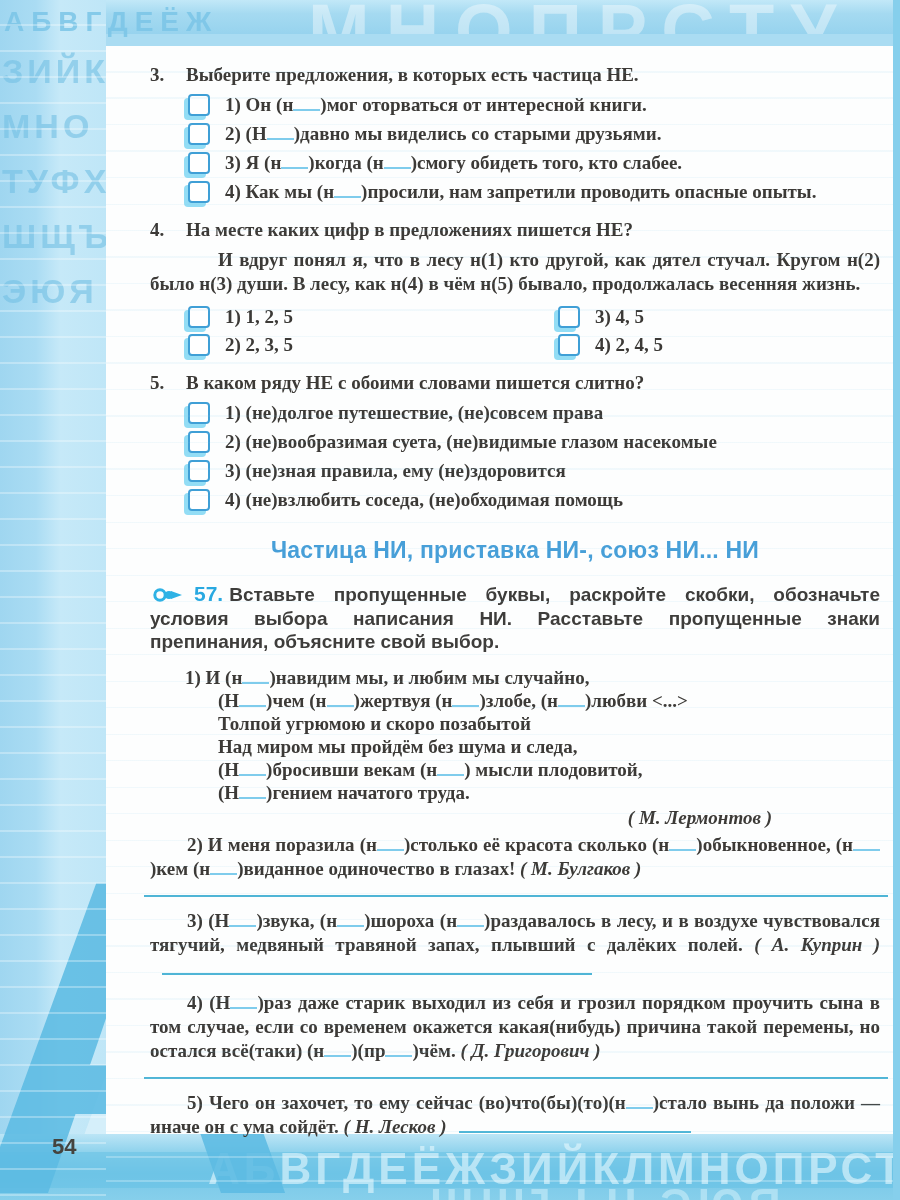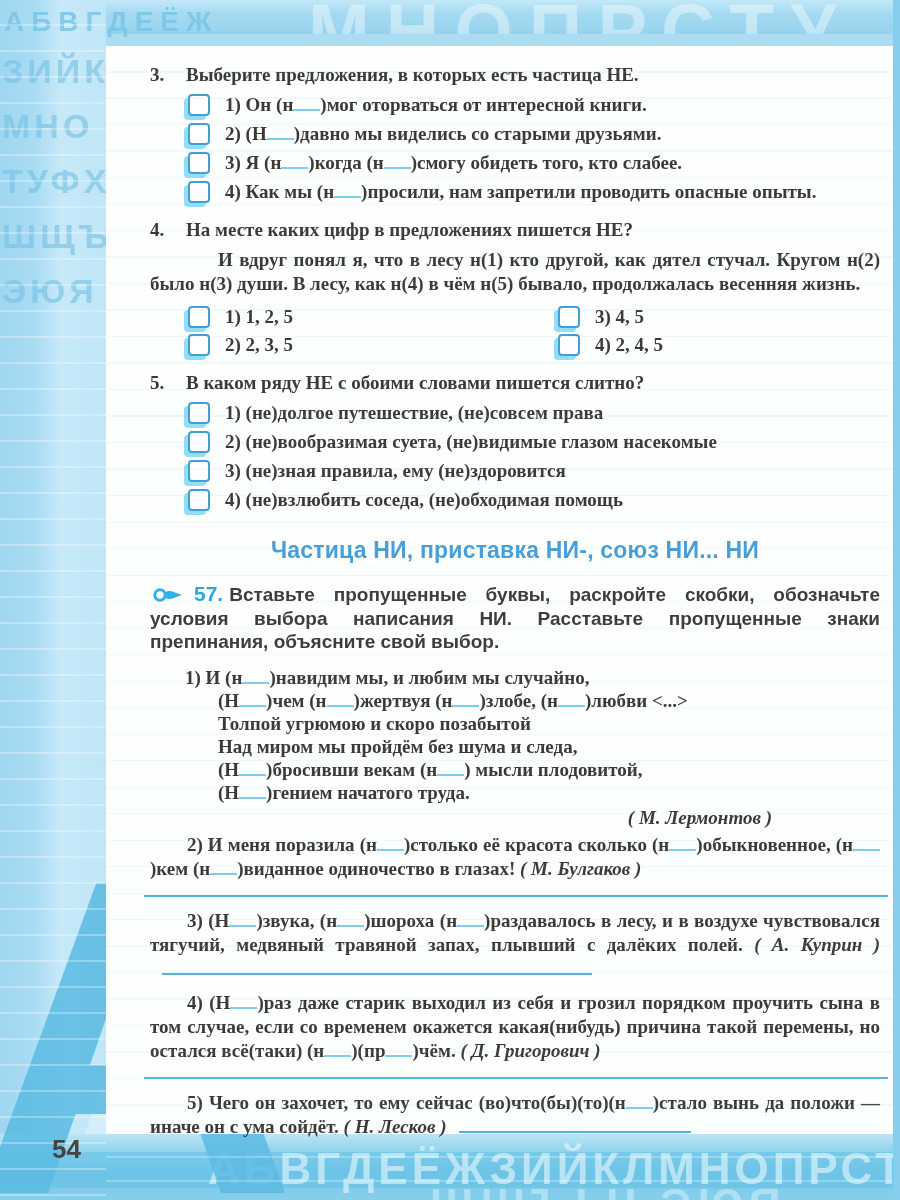--- a/index.html
+++ b/index.html
@@ -36,21 +36,21 @@
             margin:16px 0 0 2px;font-family:"Liberation Sans",sans-serif;font-weight:bold;}
   .wm-left-col{position:absolute;top:36px;left:0;}
   .wm-bottom-row1{top:10px;left:208px;font-size:44px;letter-spacing:4px;color:rgba(228,247,253,0.62);}
   .wm-bottom-row2{top:46px;left:430px;font-size:44px;letter-spacing:6px;color:rgba(210,240,250,0.55);}
   .big-letter{position:absolute;left:-28px;top:812px;z-index:3;font-family:"Liberation Sans",sans-serif;
             font-weight:bold;font-size:450px;line-height:1;color:rgba(92,187,227,0.88);}
   .big-letter-ghost{position:absolute;left:30px;top:890px;z-index:2;font-family:"Liberation Sans",sans-serif;
             font-weight:bold;font-size:430px;line-height:1;color:rgba(214,239,250,0.95);}
 
   .page-number{position:absolute;left:52px;top:1134px;z-index:6;
-            font-family:"Liberation Sans",sans-serif;font-weight:bold;font-size:26px;color:#45443f;}
+            font-family:"Liberation Sans",sans-serif;font-weight:bold;font-size:22px;color:#45443f;}
 
   
   .content{position:relative;padding:10px 14px 0 44px;color:#3c3a37;}
   .serif{font-family:"Liberation Serif",serif;font-weight:700;font-size:19px;}
 
   .ex-header{display:flex;line-height:25px;margin-top:14px;}
   .ex-header .num{width:36px;flex:0 0 36px;}
   .option-row{display:flex;align-items:center;margin:7px 0 0 38px;line-height:22px;}
   .cbx{flex:0 0 auto;width:18px;height:18px;background:#fff;border:2.5px solid #3f9fd6;border-radius:4px;
        box-shadow:-4px 4px 0 0 #93ddf5;margin-right:15px;}

